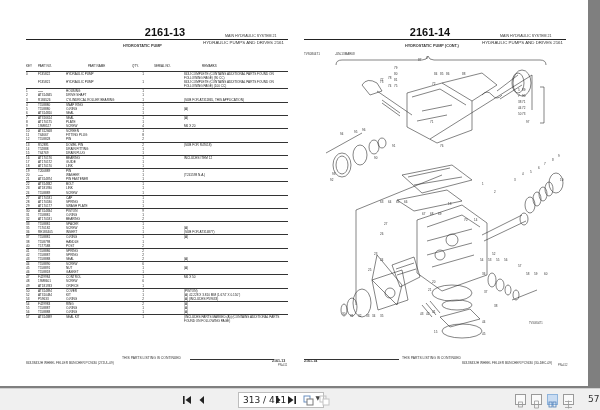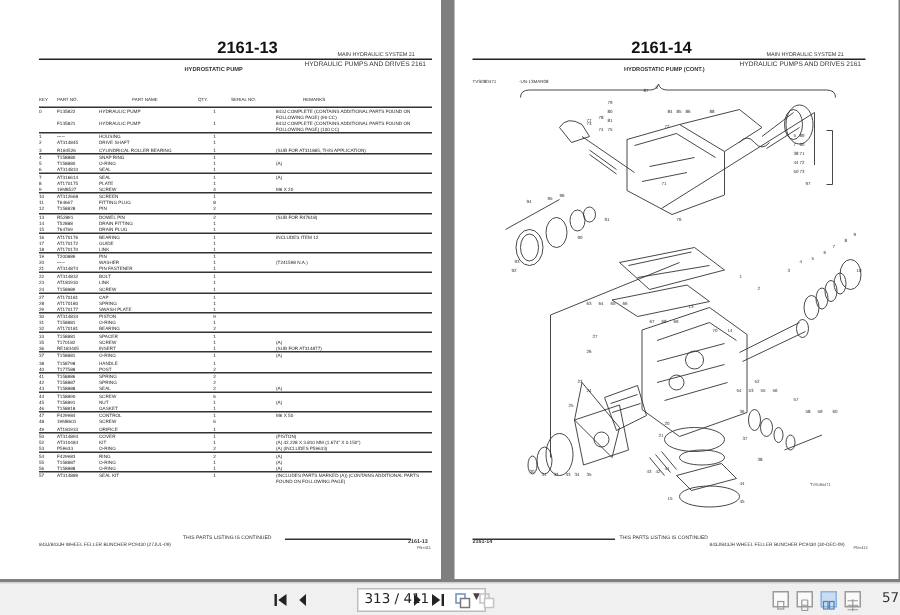--- a/index.html
+++ b/index.html
@@ -1,20 +1,20 @@
 <!DOCTYPE html>
 <html><head>
 <meta charset="utf-8">
 <style>
   * { box-sizing: border-box; margin: 0; padding: 0; }
   html, body { width: 600px; height: 410px; overflow: hidden; background: #8c8c8c; font-family: "Liberation Sans", sans-serif; }
   .viewer { position: absolute; left: 0; top: 0; width: 600px; height: 388px; background: #7f7f7f; overflow: hidden; }
   .page { position: absolute; top: 0; height: 386px; background: #fff; overflow: hidden; padding-left: 39px; }
   .page-left { left: 0; width: 294px; }
-  .page-right { left: 303px; width: 296px; }
+  .page-right { left: 292px; width: 296px; }
   .pg-title { position: absolute; top: 26px; width: 100%; text-align: center; font-weight: bold; font-size: 11px; color: #111; }
   .page-left .pg-title { left: 18px; }
   .page-right .pg-title { left: -10px; }
   .hdr-rule { position: absolute; top: 39px; height: 1px; background: #222; }
   .sys-line { position: absolute; top: 34px; font-size: 3.6px; color: #333; white-space: nowrap; }
   .grp-line { position: absolute; top: 40px; font-size: 4.4px; color: #333; white-space: nowrap; }
   .section { position: absolute; top: 44px; font-size: 3.8px; font-weight: bold; color: #333; white-space: nowrap; }
   table.parts { position: absolute; left: 26px; top: 64px; width: 262px; border-collapse: collapse; font-size: 3.1px; color: #222; }
   table.parts th { font-weight: normal; text-align: left; padding-bottom: 3px; font-size: 3px; }
   table.parts td { padding: 0; line-height: 4.1px; vertical-align: top; white-space: nowrap; }

